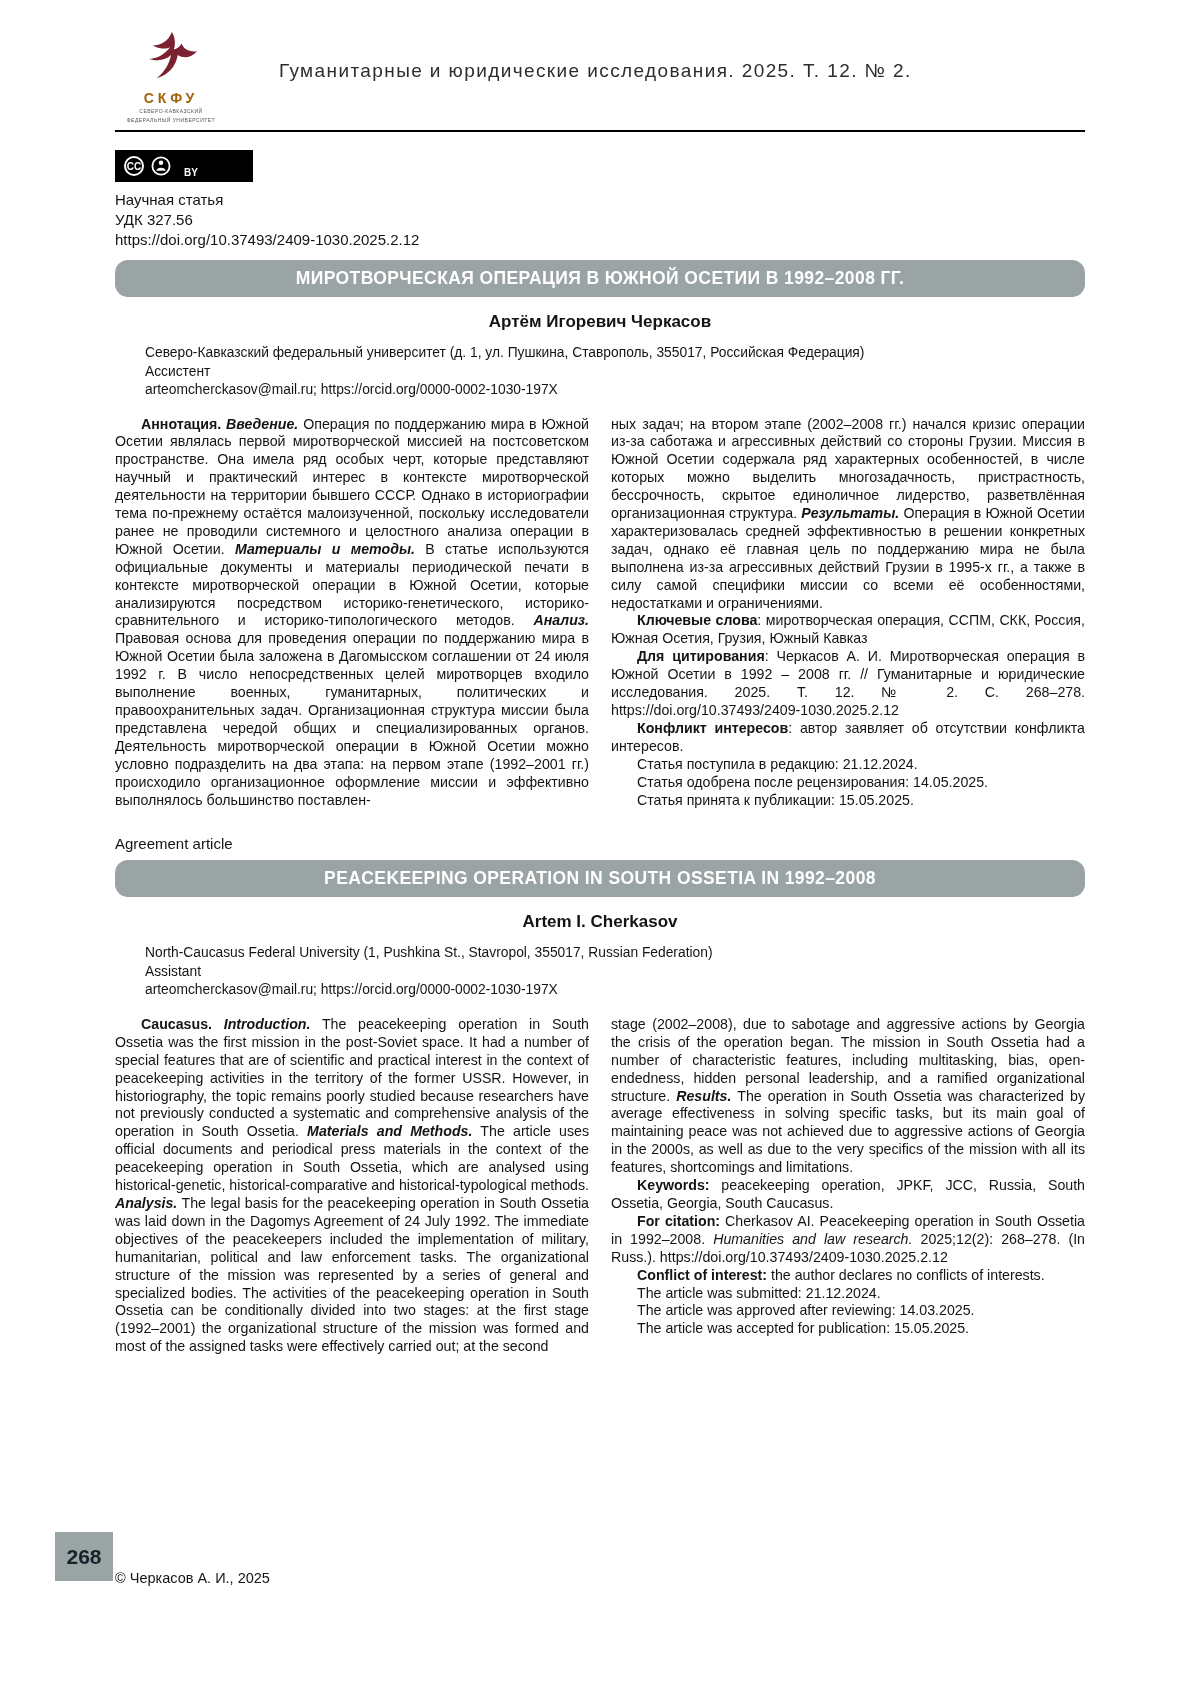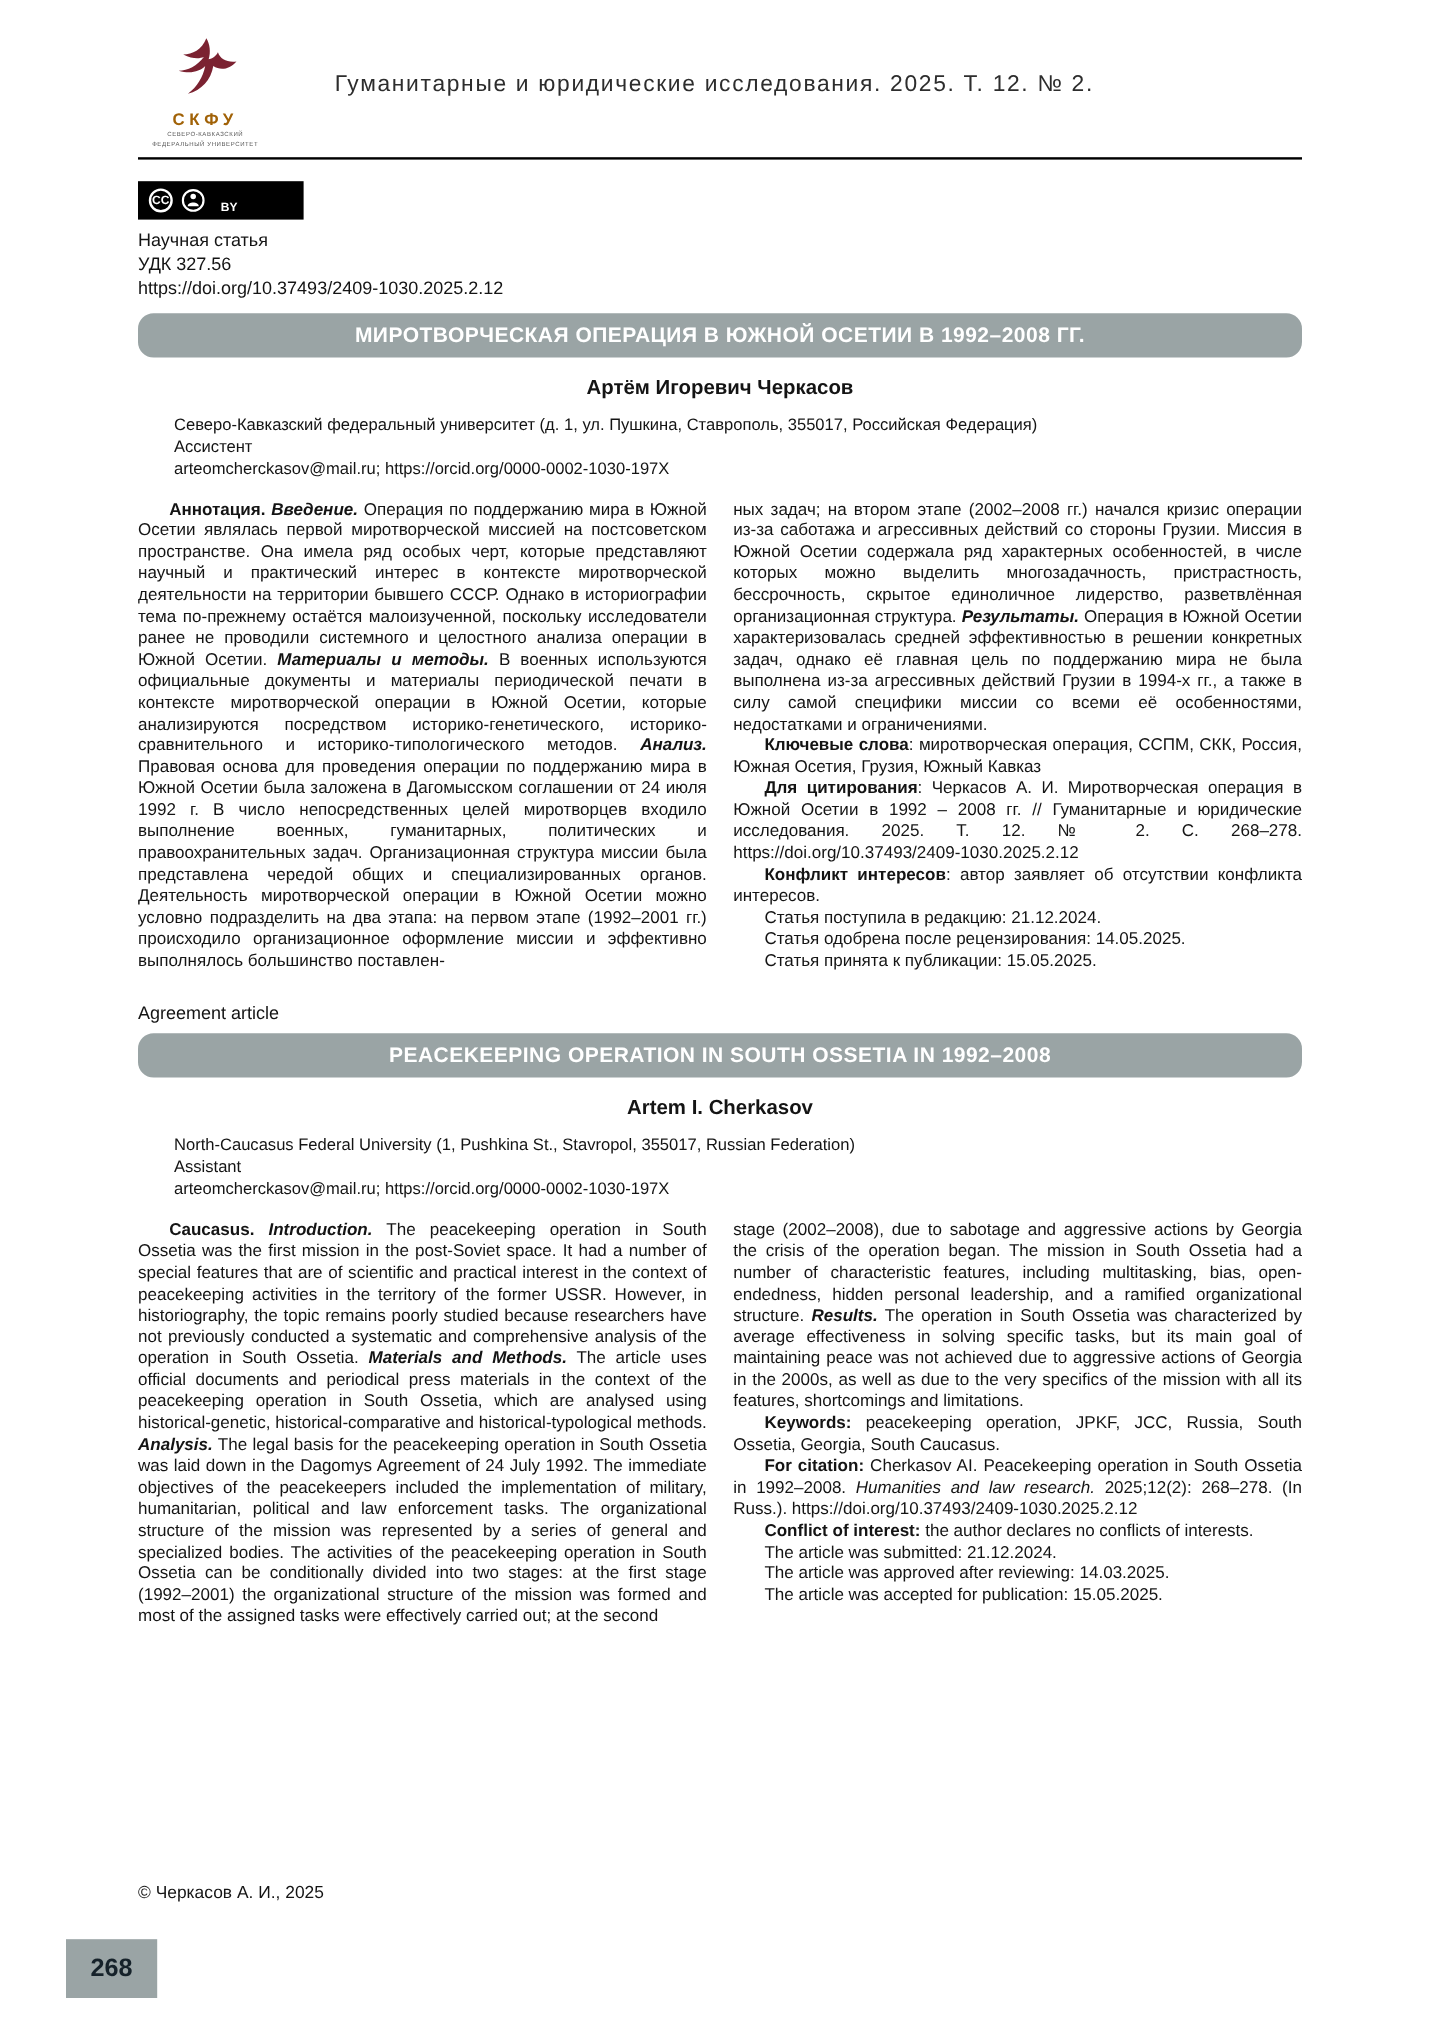--- a/index.html
+++ b/index.html
@@ -35,21 +35,21 @@
   .col{width:474px;font-size:14.2px;line-height:17.9px;text-align:justify;}
   .para{margin:0;}
   .indent{text-indent:26px;}
   .b{font-weight:bold;}
   .bi{font-weight:bold;font-style:italic;}
   .it{font-style:italic;}
 
   .research-article{margin-top:26px;font-size:15px;}
 
   .copyright{position:absolute;left:115px;top:1570px;font-size:14.5px;}
-  .page-number-box{position:absolute;left:55px;top:1616px;width:76px;height:49px;background:#9aa4a5;display:flex;align-items:center;justify-content:center;font-size:21px;font-weight:bold;color:#16222a;}
+  .page-number-box{position:absolute;left:55px;top:1532px;width:58px;height:49px;background:#9aa4a5;display:flex;align-items:center;justify-content:center;font-size:21px;font-weight:bold;color:#16222a;}
 </style>
 </head>
 <body>
 
 <div class="page">
   <div class="content">
 
     <div class="header">
       <div class="logo-block">
         <span>
@@ -93,30 +93,30 @@
       <div>arteomcherckasov@mail.ru; https://orcid.org/0000-0002-1030-197X</div>
     </div>
 
     <div class="abstract">
       <div class="col">
         <p class="para indent">
           <span class="b">Аннотация.</span>
           <span class="bi">Введение.</span>
           <span>Операция по поддержанию мира в Южной Осетии являлась первой миротворческой миссией на постсоветском пространстве. Она имела ряд особых черт, которые представляют научный и практический интерес в контексте миротворческой деятельности на территории бывшего СССР. Однако в историографии тема по-прежнему остаётся малоизученной, поскольку исследователи ранее не проводили системного и целостного анализа операции в Южной Осетии.</span>
           <span class="bi">Материалы и методы.</span>
-          <span>В военных используются официальные документы и материалы периодической печати в контексте миротворческой операции в Южной Осетии, которые анализируются посредством историко-генетического, историко-сравнительного и историко-типологического методов.</span>
+          <span>В статье используются официальные документы и материалы периодической печати в контексте миротворческой операции в Южной Осетии, которые анализируются посредством историко-генетического, историко-сравнительного и историко-типологического методов.</span>
           <span class="bi">Анализ.</span>
           <span>Правовая основа для проведения операции по поддержанию мира в Южной Осетии была заложена в Дагомысском соглашении от 24 июля 1992 г. В число непосредственных целей миротворцев входило выполнение военных, гуманитарных, политических и правоохранительных задач. Организационная структура миссии была представлена чередой общих и специализированных органов. Деятельность миротворческой операции в Южной Осетии можно условно подразделить на два этапа: на первом этапе (1992–2001 гг.) происходило организационное оформление миссии и эффективно выполнялось большинство поставлен-</span>
         </p>
       </div>
       <div class="col">
         <p class="para">
           <span>ных задач; на втором этапе (2002–2008 гг.) начался кризис операции из-за саботажа и агрессивных действий со стороны Грузии. Миссия в Южной Осетии содержала ряд характерных особенностей, в числе которых можно выделить многозадачность, пристрастность, бессрочность, скрытое единоличное лидерство, разветвлённая организационная структура.</span>
           <span class="bi">Результаты.</span>
-          <span>Операция в Южной Осетии характеризовалась средней эффективностью в решении конкретных задач, однако её главная цель по поддержанию мира не была выполнена из-за агрессивных действий Грузии в 1994-х гг., а также в силу самой специфики миссии со всеми её особенностями, недостатками и ограничениями.</span>
+          <span>Операция в Южной Осетии характеризовалась средней эффективностью в решении конкретных задач, однако её главная цель по поддержанию мира не была выполнена из-за агрессивных действий Грузии в 1995-х гг., а также в силу самой специфики миссии со всеми её особенностями, недостатками и ограничениями.</span>
         </p>
         <p class="para indent"><span class="b">Ключевые слова</span><span>: миротворческая операция, ССПМ, СКК, Россия, Южная Осетия, Грузия, Южный Кавказ</span></p>
         <p class="para indent"><span class="b">Для цитирования</span><span>: Черкасов А. И. Миротворческая операция в Южной Осетии в 1992 – 2008 гг. // Гуманитарные и юридические исследования. 2025. Т. 12. № 2. С. 268–278. https://doi.org/10.37493/2409-1030.2025.2.12</span></p>
         <p class="para indent"><span class="b">Конфликт интересов</span><span>: автор заявляет об отсутствии конфликта интересов.</span></p>
         <p class="para indent">Статья поступила в редакцию: 21.12.2024.</p>
         <p class="para indent">Статья одобрена после рецензирования: 14.05.2025.</p>
         <p class="para indent">Статья принята к публикации: 15.05.2025.</p>
       </div>
     </div>
 

